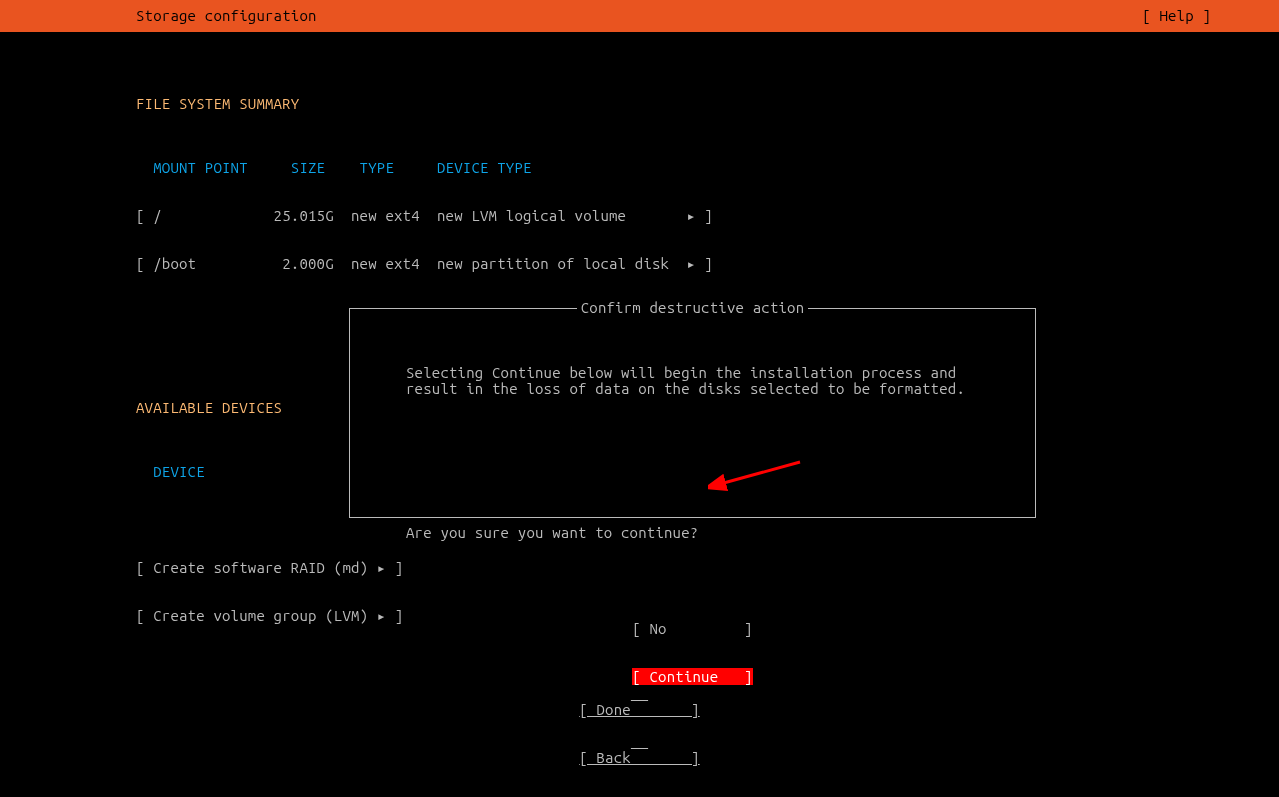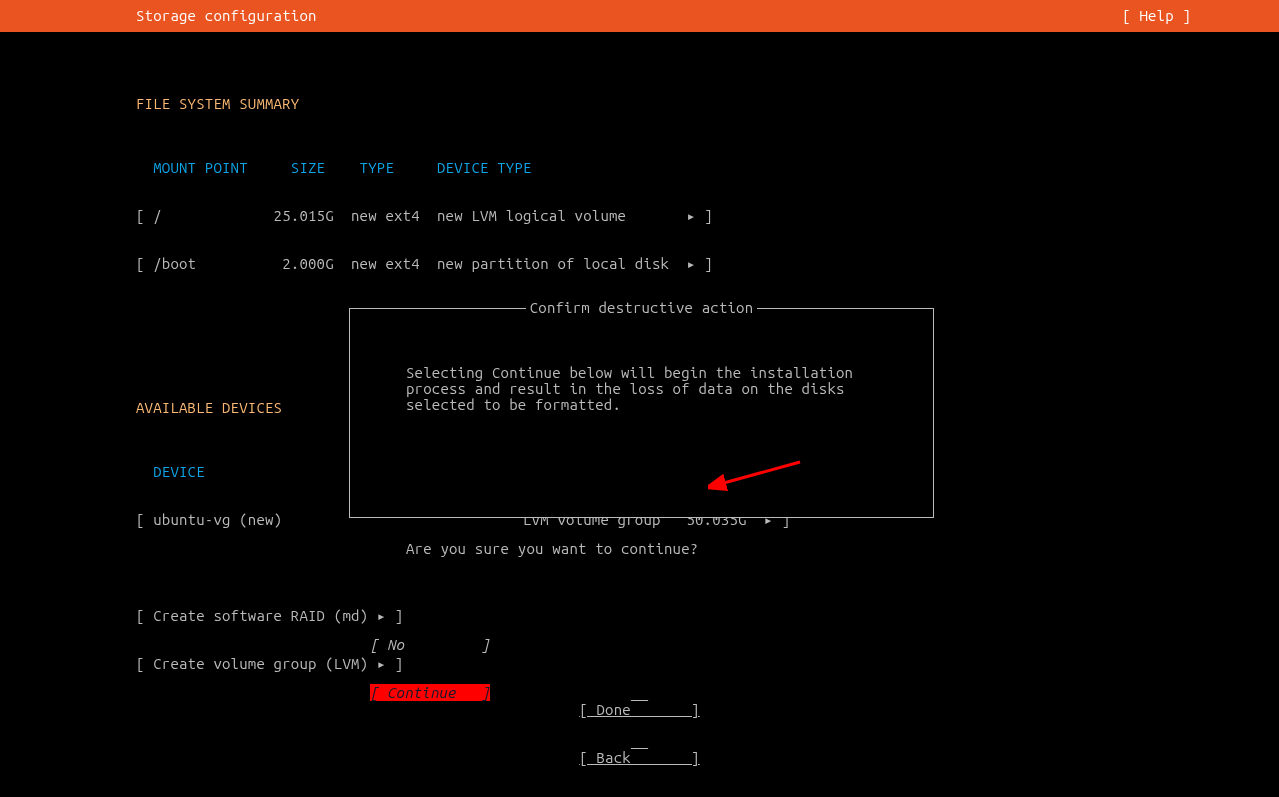--- a/index.html
+++ b/index.html
@@ -10,59 +10,59 @@
       line-height: 16px;
       color: #bbb;
       width: 1279px;
       height: 797px;
       overflow: hidden;
       position: relative;
       letter-spacing: 0.2px;
     }
     .header-bar {
       background: #e95420;
-      color: #ffffff;
+      color: #000000;
       display: flex;
       justify-content: space-between;
       padding: 5px 0 5px 0;
       height: 32px;
       align-items: center;
     }
     .header-title { margin-left: 136px; white-space: pre; }
-    .header-help  { margin-right: 88px; white-space: pre; }
+    .header-help  { margin-right: 68px; white-space: pre; }
     .content { position: relative; padding: 16px 0 0 136px; white-space: pre; }
     .white { color: #0ea5e9; }
     .section-title { color: #fdba74; margin: 0 0 16px 0; }
     .row { line-height: 16px; }
     .footer-buttons {
       position: absolute;
       left: 0; right: 0; bottom: 15px;
       text-align: center;
       white-space: pre;
       text-decoration: underline;
     }
     .footer-buttons .row { line-height: 16px; }
     .dialog {
       position: absolute;
       left: 349px; top: 308px;
-      width: 585px; height: 210px;
+      width: 687px; height: 210px;
       border: 1px solid #bbb;
       background: #000;
       padding: 0 20px;
     }
     .dialog-title {
       position: absolute;
       top: -9px; left: 0; right: 0;
       text-align: center;
       white-space: pre;
     }
     .dialog-title span { background: #000; padding: 0 4px; }
     .dialog-body { margin-top: 24px; white-space: pre-wrap; line-height: 16px; margin-left: 36px; }
-    .dialog-buttons { margin-top: 16px; text-align: left; white-space: pre; font-style: italic; }
-    .dialog-buttons .sel { background: #ff0000; color: #0f172a; }
+    .dialog-buttons { margin-top: 16px; text-align: center; white-space: pre; }
+    .dialog-buttons .sel { background: #ff0000; color: #ffffff; }
     .annot-arrow {
       position: absolute;
       left: 708px; top: 454px;
       pointer-events: none;
     }
   </style>
 </head>
 <body>
 
 <div class="header-bar">
@@ -74,21 +74,20 @@
   
   <div class="section-title">FILE SYSTEM SUMMARY</div>
   <div class="row white">  MOUNT POINT     SIZE    TYPE     DEVICE TYPE</div>
   <div class="row">[ /             25.015G  new ext4  new LVM logical volume       ▸ ]</div>
   <div class="row">[ /boot          2.000G  new ext4  new partition of local disk  ▸ ]</div>
   <div style="height:32px"></div>
 
   
   <div class="section-title">AVAILABLE DEVICES</div>
   <div class="row white">  DEVICE                                     TYPE                 SIZE</div>
-  <div class="row">[ ubuntu-vg (new)                            LVM volume group   50.035G  ▸ ]</div>
   <div style="height:16px"></div>
   <div class="row">[ Create software RAID (md) ▸ ]</div>
   <div class="row">[ Create volume group (LVM) ▸ ]</div>
   <div style="height:32px"></div>
 
   
   
   
 </div>
 

